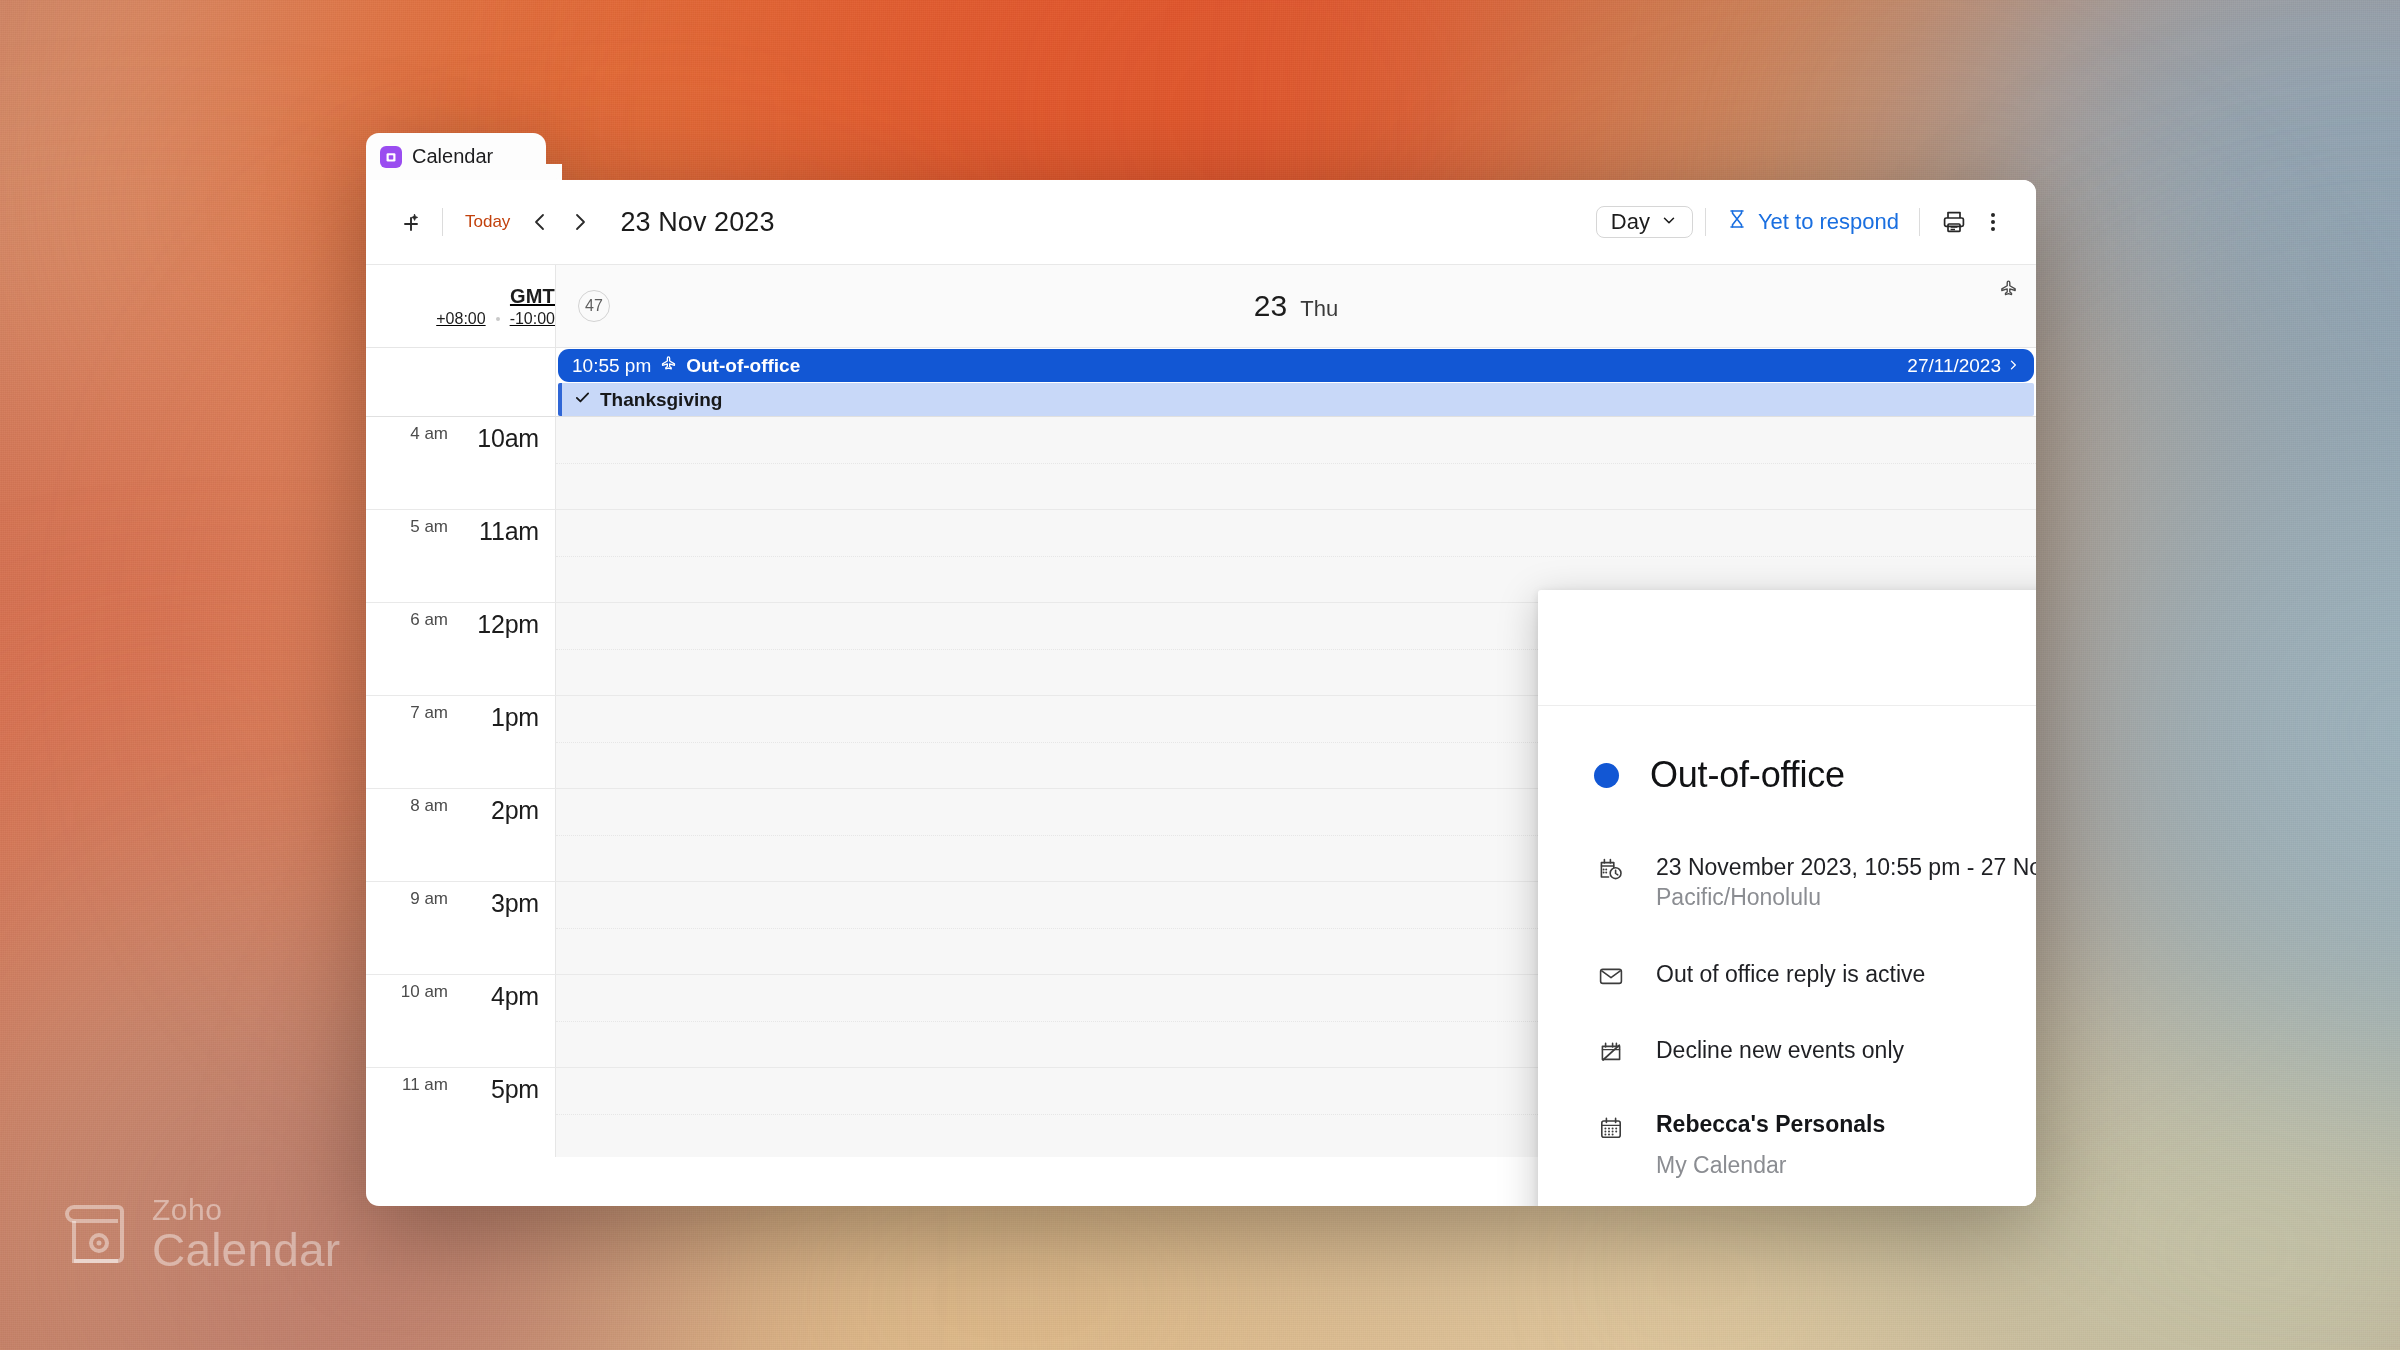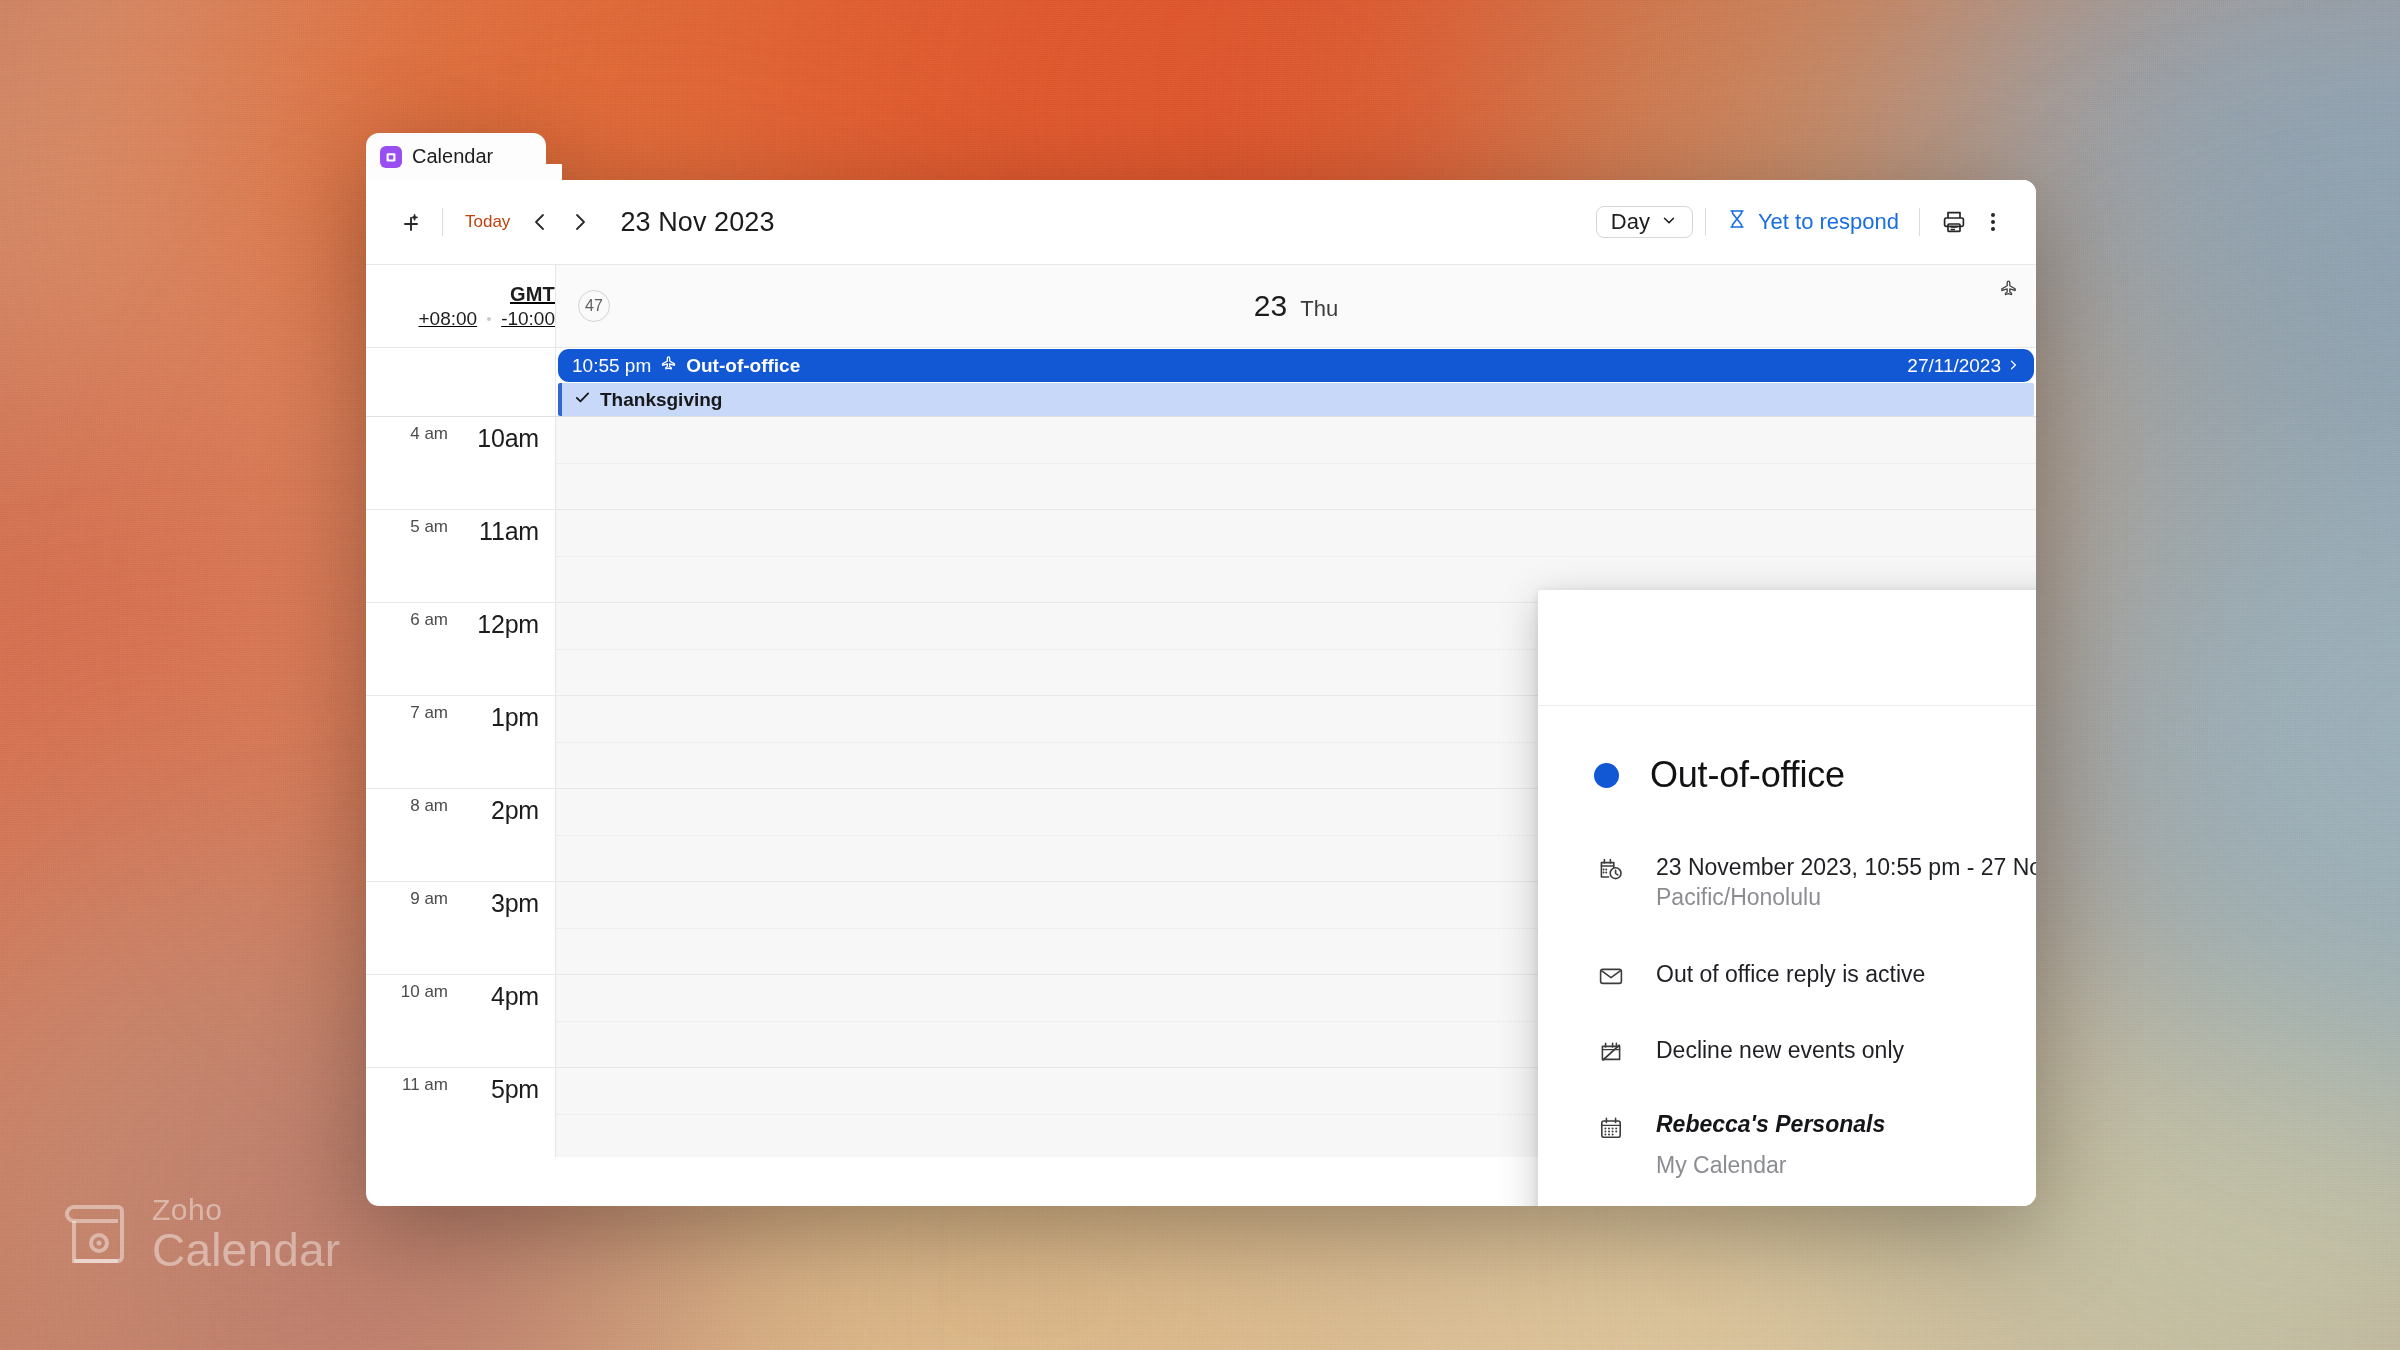--- a/index.html
+++ b/index.html
@@ -117,21 +117,21 @@
   #more-btn  { width:34px; height:44px; display:flex; align-items:center; justify-content:center; }
 
   
   #cal-head { display:flex; height:83px; background:#fafafa; border-bottom:1px solid #e6e6e6; }
   #tz-col {
     width:190px; flex:none; border-right:1px solid #e6e6e6;
     background:#ffffff; display:flex; flex-direction:column;
     align-items:flex-end; justify-content:center; gap:2px;text-decoration:underline;
   }
   #tz-label { font-size:20px; font-weight:700; color:#1d1d1d; letter-spacing:.2px; }
-  #tz-offsets { display:flex; align-items:center; gap:10px; font-size:19px; color:#1d1d1d;margin-left:20px; }
+  #tz-offsets { display:flex; align-items:center; gap:10px; font-size:16px; color:#1d1d1d;margin-left:20px; }
   #tz-offsets .tz-dot { width:4px; height:4px; border-radius:50%; background:#c9c9c9; }
   #day-head { flex:1; position:relative; display:flex; align-items:center; justify-content:center; }
   #weeknum {
     position:absolute; left:22px; top:50%; transform:translateY(-50%);
     width:32px; height:32px; border:1px solid #d3d3d3; border-radius:50%;
     display:flex; align-items:center; justify-content:center;
     font-size:16px; color:#5f5f5f;
   }
   #day-num-wrap { display:flex; align-items:baseline; gap:13px; }
   #day-num { font-size:30px; color:#1c1c1c; }
@@ -191,21 +191,21 @@
   }
   #popup-body { padding:48px 56px 0 56px; }
   #popup-title-row { display:flex; align-items:center; gap:31px; margin-bottom:56px; }
   #popup-dot { width:25px; height:25px; border-radius:50%; background:#1257d4; flex:none; }
   #popup-title { font-size:36px; color:#111214; font-weight:400; letter-spacing:-.2px; }
 
   .detail-row { display:flex; gap:28px; margin-bottom:46px; }
   .detail-ico { width:34px; flex:none; display:flex; justify-content:center; padding-top:4px; color:#3c3c3c; }
   .detail-txt { font-size:23px; color:#1f2024; line-height:1.32; }
   .detail-sub { font-size:23px; color:#8b8d92; }
-  .detail-strong { font-size:23px; font-weight:700; color:#141518;font-style:italic; }
+  .detail-strong { font-size:23px; font-weight:700; color:#141518; }
   .detail-strong + .detail-sub { margin-top:14px; }
 </style>
 </head>
 <body>
 
 <div id="wallpaper">
   <div class="blob b1"></div>
     <div class="blob b2"></div>
     <div class="blob b3"></div>
   <div class="blob b4"></div>

